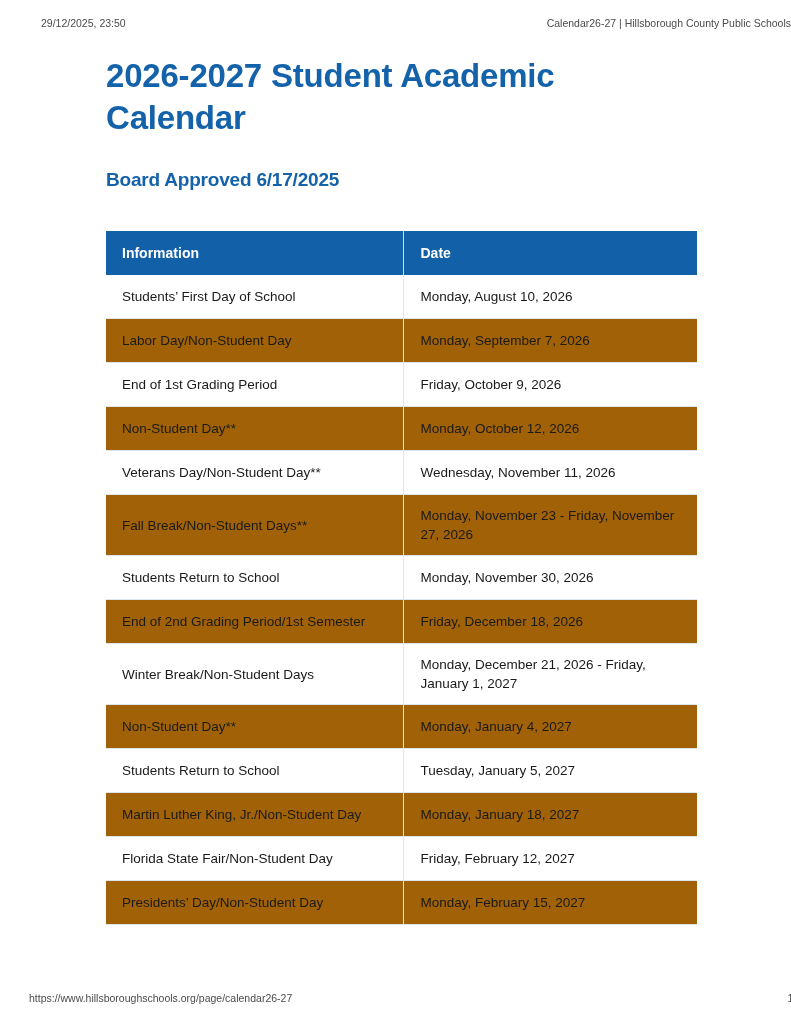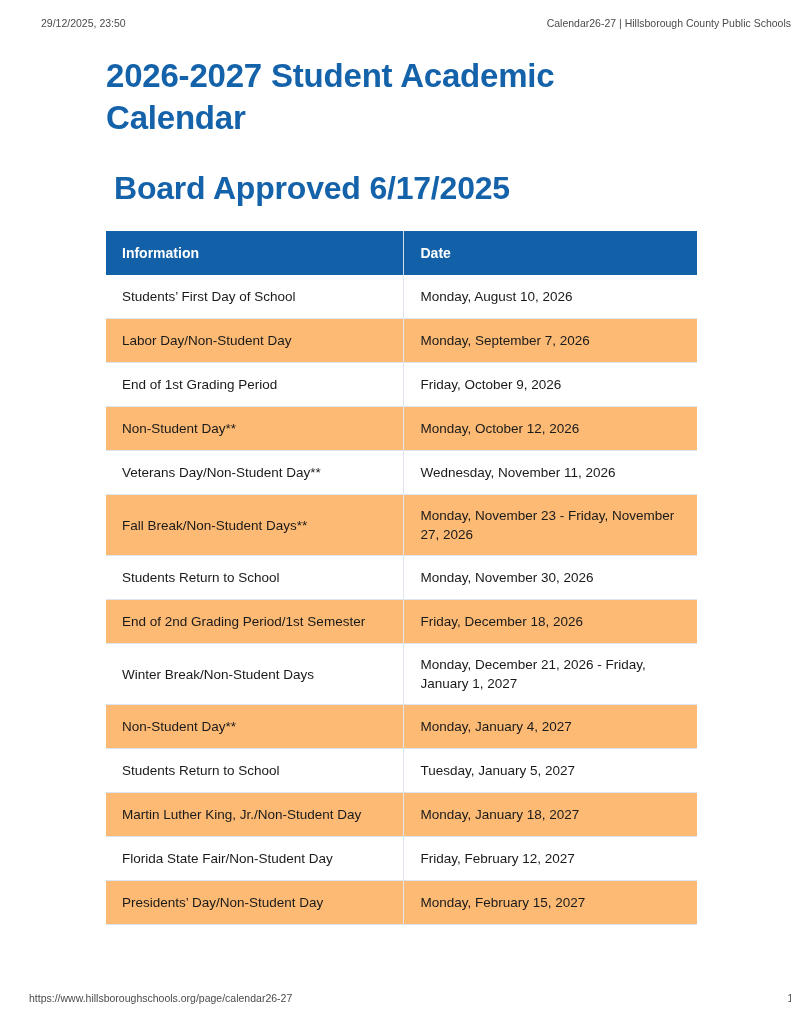--- a/index.html
+++ b/index.html
@@ -50,23 +50,23 @@
   }
   h1.title {
     margin: 0;
     font-size: 33px;
     line-height: 42px;
     font-weight: bold;
     color: #1462a9;
     letter-spacing: -0.2px;
   }
   h2.subtitle {
-    margin: 8px;
+    margin: 0;
     padding-top: 22px;
-    font-size: 32px;
+    font-size: 19px;
     line-height: 38px;
     font-weight: bold;
     color: #1462a9;
     letter-spacing: -0.2px;
   }
 
   
   .cal-table-wrap {
     position: absolute;
     top: 231px;
@@ -102,21 +102,21 @@
     vertical-align: middle;
     border-bottom: 1px solid #dfe5ec;
     color: #1a1a1a;
     height: 21px;
   }
   table.cal-table tbody td.td-date {
     padding-left: 17px;
     border-left: 1px solid #dfe5ec;
   }
   table.cal-table tbody tr.alt td {
-    background: #fdba74;
+    background: #a16207;
   }
   table.cal-table tbody tr.plain td {
     background: #ffffff;
   }
 
   
   .print-footer {
     position: absolute;
     bottom: 18px;
     left: 0;

